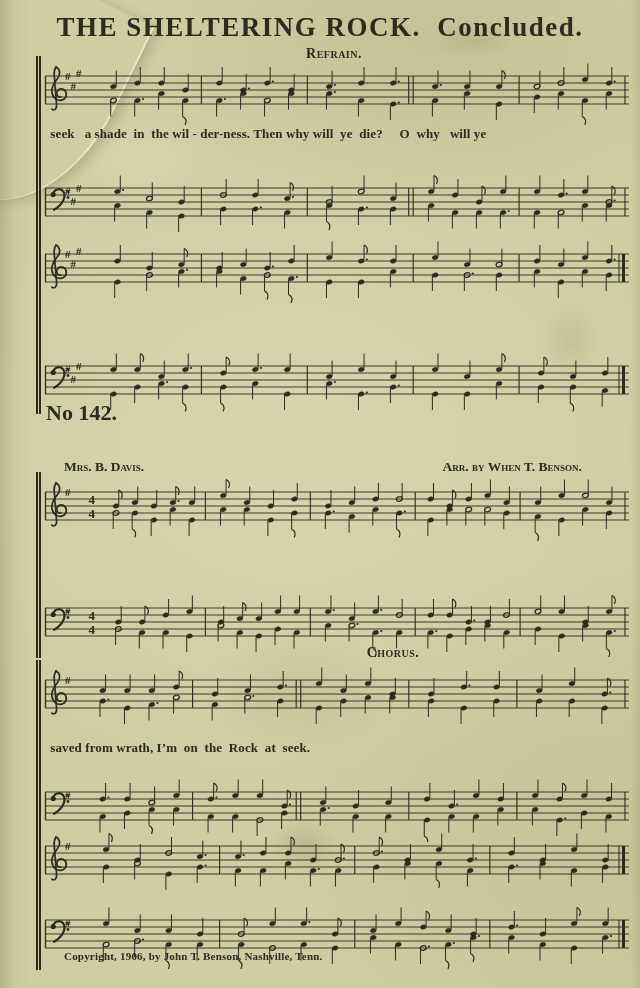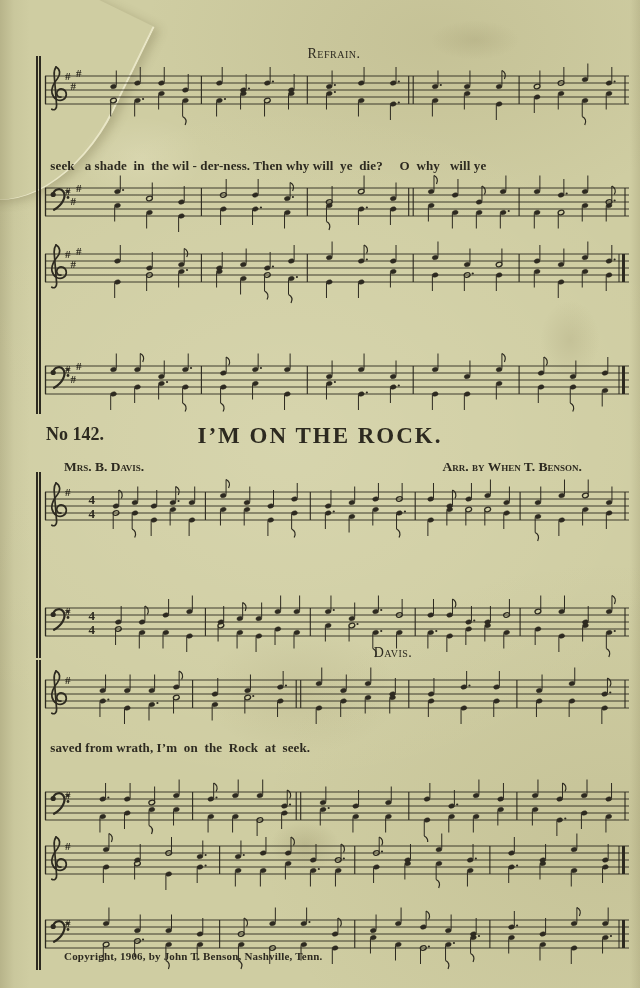--- a/index.html
+++ b/index.html
@@ -17,40 +17,41 @@
     font-family:"Liberation Serif","DejaVu Serif",serif;
     color:#2d2a20;
   }
   .curl{position:absolute;left:-40px;top:-18px;width:150px;height:230px;
     border-right:2px solid rgba(255,252,230,.55);
     box-shadow:6px 0 10px rgba(100,92,55,.25);
     transform:rotate(26deg);border-radius:0 0 60% 0;pointer-events:none;}
   .stain{position:absolute;border-radius:50%;pointer-events:none;}
   .title{position:absolute;top:12px;left:0;right:0;text-align:center;
     font-size:27px;font-weight:bold;letter-spacing:1.5px;white-space:pre;}
-  .seclabel{position:absolute;font-variant:small-caps;font-weight:normal;font-size:14px;letter-spacing:.5px;}
+  .seclabel{position:absolute;font-variant:small-caps;font-weight:bold;font-size:14px;letter-spacing:.5px;}
   .system{position:absolute;left:36px;width:596px;border-left:5px double #2d2a20;}
   .staff{position:absolute;left:2px;width:588px;height:70px;}
   .lyrblock{position:absolute;left:6px;right:0;font-size:13px;font-weight:bold;
     line-height:15px;white-space:pre;letter-spacing:.1px;overflow:hidden;}
-  .songhead-no{position:absolute;left:46px;top:424px;font-size:18px;font-weight:bold;}
+  .songhead-no{position:absolute;left:46px;top:400px;font-size:22px;font-weight:bold;}
   .songhead-title{position:absolute;left:0;right:0;top:423px;text-align:center;
     font-size:23px;font-weight:bold;letter-spacing:2px;}
   .attrib{position:absolute;top:459px;font-variant:small-caps;font-weight:bold;font-size:13.5px;text-align:center;}
   .copyright{position:absolute;top:950px;left:64px;font-size:11px;font-weight:bold;letter-spacing:.2px;text-align:right;}
 </style>
 </head>
 <body>
 
 <div id="sheet">
   <div class="curl"></div>
   <div class="stain" style="left:270px;top:820px;width:70px;height:50px;background:radial-gradient(ellipse,rgba(105,95,55,.18),transparent 70%)"></div>
   <div class="stain" style="left:540px;top:300px;width:60px;height:80px;background:radial-gradient(ellipse,rgba(105,95,55,.12),transparent 70%)"></div>
   <div class="stain" style="left:430px;top:20px;width:90px;height:40px;background:radial-gradient(ellipse,rgba(105,95,55,.12),transparent 70%)"></div>
 
+  <div class="title"><span>THE SHELTERING ROCK.</span><span>  </span><span>Concluded.</span></div>
 
   <div class="seclabel" style="top:46px;left:36px;width:596px;text-align:center">Refrain.</div>
 
   <section class="system" style="top:56px;height:180px">
     <svg class="staff" style="top:0" viewBox="0 0 588 70">
         <line x1="2" y1="20" x2="586" y2="20" stroke="#2d2a20" stroke-width="0.9"></line>
         <line x1="2" y1="27" x2="586" y2="27" stroke="#2d2a20" stroke-width="0.9"></line>
         <line x1="2" y1="34" x2="586" y2="34" stroke="#2d2a20" stroke-width="0.9"></line>
         <line x1="2" y1="41" x2="586" y2="41" stroke="#2d2a20" stroke-width="0.9"></line>
         <line x1="2" y1="48" x2="586" y2="48" stroke="#2d2a20" stroke-width="0.9"></line>
@@ -147,21 +148,21 @@
         <line x1="544.8375" y1="22.5" x2="544.8375" y2="7.5" stroke="#2d2a20" stroke-width="1"></line>
         <ellipse cx="542.0375" cy="44.5" rx="3" ry="2.2" transform="rotate(-16 542.0375 44.5)" fill="#2d2a20" stroke="#2d2a20" stroke-width="0.4"></ellipse>
         <line x1="539.2375000000001" y1="45.5" x2="539.2375000000001" y2="60.5" stroke="#2d2a20" stroke-width="1"></line>
         <path d="M539.2375000000001,60.5 c3,1.5 4.5,4.5 2.5,8.5" fill="none" stroke="#2d2a20" stroke-width="1.2"></path>
         <ellipse cx="566.0125" cy="27" rx="3" ry="2.2" transform="rotate(-16 566.0125 27)" fill="#2d2a20" stroke="#2d2a20" stroke-width="0.4"></ellipse>
         <line x1="568.8125" y1="26" x2="568.8125" y2="11" stroke="#2d2a20" stroke-width="1"></line>
         <circle cx="571.6125000000001" cy="25.5" r="1.1" fill="#2d2a20"></circle>
         <ellipse cx="566.0125" cy="37.5" rx="3" ry="2.2" transform="rotate(-16 566.0125 37.5)" fill="#2d2a20" stroke="#2d2a20" stroke-width="0.4"></ellipse>
         <line x1="563.2125000000001" y1="38.5" x2="563.2125000000001" y2="53.5" stroke="#2d2a20" stroke-width="1"></line>
       </svg>
-    <div class="lyrblock" style="top:72px;height:60px">
+    <div class="lyrblock" style="top:40px;height:60px">
       <div> seek   a shade  in  the wil - der-ness. Then why will  ye  die?     O  why   will ye</div>
       
       
       
     </div>
     <svg class="staff" style="top:112px" viewBox="0 0 588 70">
         <line x1="2" y1="20" x2="586" y2="20" stroke="#2d2a20" stroke-width="0.9"></line>
         <line x1="2" y1="27" x2="586" y2="27" stroke="#2d2a20" stroke-width="0.9"></line>
         <line x1="2" y1="34" x2="586" y2="34" stroke="#2d2a20" stroke-width="0.9"></line>
         <line x1="2" y1="41" x2="586" y2="41" stroke="#2d2a20" stroke-width="0.9"></line>
@@ -461,21 +462,20 @@
         <line x1="527.25" y1="42" x2="527.25" y2="57" stroke="#2d2a20" stroke-width="1"></line>
         <path d="M527.25,57 c3,1.5 4.5,4.5 2.5,8.5" fill="none" stroke="#2d2a20" stroke-width="1.2"></path>
         <ellipse cx="562.0166666666667" cy="27" rx="3" ry="2.2" transform="rotate(-16 562.0166666666667 27)" fill="#2d2a20" stroke="#2d2a20" stroke-width="0.4"></ellipse>
         <line x1="564.8166666666666" y1="26" x2="564.8166666666666" y2="11" stroke="#2d2a20" stroke-width="1"></line>
         <ellipse cx="562.0166666666667" cy="44.5" rx="3" ry="2.2" transform="rotate(-16 562.0166666666667 44.5)" fill="#2d2a20" stroke="#2d2a20" stroke-width="0.4"></ellipse>
         <line x1="559.2166666666667" y1="45.5" x2="559.2166666666667" y2="60.5" stroke="#2d2a20" stroke-width="1"></line>
       </svg>
   </section>
 
   <div class="songhead-no">No 142.</div>
-  <div class="songhead-title">I’M ON THE ROCK.</div>
   <div class="attrib" style="left:64px">Mrs. B. Davis.</div>
   <div class="attrib" style="right:58px">Arr. by When T. Benson.</div>
 
   <section class="system" style="top:472px;height:186px">
     <svg class="staff" style="top:0" viewBox="0 0 588 70">
         <line x1="2" y1="20" x2="586" y2="20" stroke="#2d2a20" stroke-width="0.9"></line>
         <line x1="2" y1="27" x2="586" y2="27" stroke="#2d2a20" stroke-width="0.9"></line>
         <line x1="2" y1="34" x2="586" y2="34" stroke="#2d2a20" stroke-width="0.9"></line>
         <line x1="2" y1="41" x2="586" y2="41" stroke="#2d2a20" stroke-width="0.9"></line>
         <line x1="2" y1="48" x2="586" y2="48" stroke="#2d2a20" stroke-width="0.9"></line>
@@ -710,21 +710,21 @@
         <ellipse cx="566.1375" cy="23.5" rx="3" ry="2.2" transform="rotate(-16 566.1375 23.5)" fill="#2d2a20" stroke="#2d2a20" stroke-width="0.4"></ellipse>
         <line x1="568.9375" y1="22.5" x2="568.9375" y2="7.5" stroke="#2d2a20" stroke-width="1"></line>
         <path d="M568.9375,7.5 c3,1.5 4.5,4.5 2.5,8.5" fill="none" stroke="#2d2a20" stroke-width="1.2"></path>
         <ellipse cx="566.1375" cy="44.5" rx="3" ry="2.2" transform="rotate(-16 566.1375 44.5)" fill="#2d2a20" stroke="#2d2a20" stroke-width="0.4"></ellipse>
         <line x1="563.3375000000001" y1="45.5" x2="563.3375000000001" y2="60.5" stroke="#2d2a20" stroke-width="1"></line>
         <path d="M563.3375000000001,60.5 c3,1.5 4.5,4.5 2.5,8.5" fill="none" stroke="#2d2a20" stroke-width="1.2"></path>
         <circle cx="571.7375000000001" cy="43" r="1.1" fill="#2d2a20"></circle>
       </svg>
   </section>
 
-  <div class="seclabel" style="top:645px;left:393px;transform:translateX(-50%)">Davis.</div>
+  <div class="seclabel" style="top:645px;left:393px;transform:translateX(-50%)">Chorus.</div>
 
   <section class="system" style="top:660px;height:180px">
     <svg class="staff" style="top:0" viewBox="0 0 588 70">
         <line x1="2" y1="20" x2="586" y2="20" stroke="#2d2a20" stroke-width="0.9"></line>
         <line x1="2" y1="27" x2="586" y2="27" stroke="#2d2a20" stroke-width="0.9"></line>
         <line x1="2" y1="34" x2="586" y2="34" stroke="#2d2a20" stroke-width="0.9"></line>
         <line x1="2" y1="41" x2="586" y2="41" stroke="#2d2a20" stroke-width="0.9"></line>
         <line x1="2" y1="48" x2="586" y2="48" stroke="#2d2a20" stroke-width="0.9"></line>
         <line x1="2.5" y1="20" x2="2.5" y2="48" stroke="#2d2a20" stroke-width="1.3"></line>
         <g transform="translate(8,20)" fill="none" stroke="#2d2a20" stroke-width="1.7" stroke-linecap="round">

